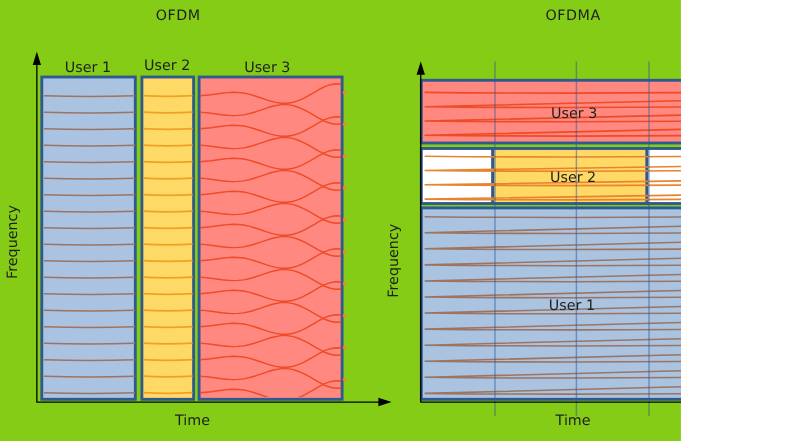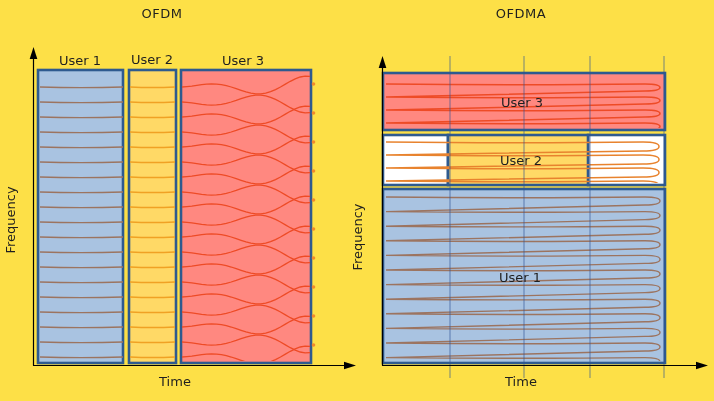--- a/index.html
+++ b/index.html
@@ -1,16 +1,16 @@
 <!DOCTYPE html>
 <html><head>
 <meta charset="utf-8">
 <style>
   html,body{margin:0;padding:0;background:#ffffff;}
-  .canvas-wrap{position:relative;width:714px;height:401px;background:#fde047;overflow:hidden;}
+  .canvas-wrap{position:relative;width:619px;height:401px;background:#84cc16;overflow:hidden;}
   svg{display:block;}
   text{font-family:"DejaVu Sans","Liberation Sans",sans-serif;fill:#1f1f1f;}
   .title-text{font-size:13px;letter-spacing:0.5px;}
   .label-text{font-size:13px;}
   .axis-label{font-size:13px;}
   .box{stroke:#2e5a8f;stroke-width:2.6px;}
   .axis-line{stroke:#000000;stroke-width:1.2px;}
   .axis-arrow{fill:#000000;stroke:none;}
   path.wave{fill:none;}
 </style>

